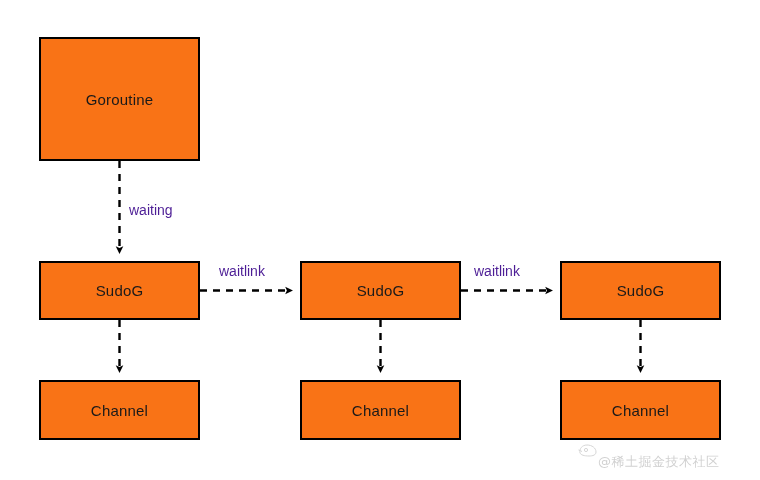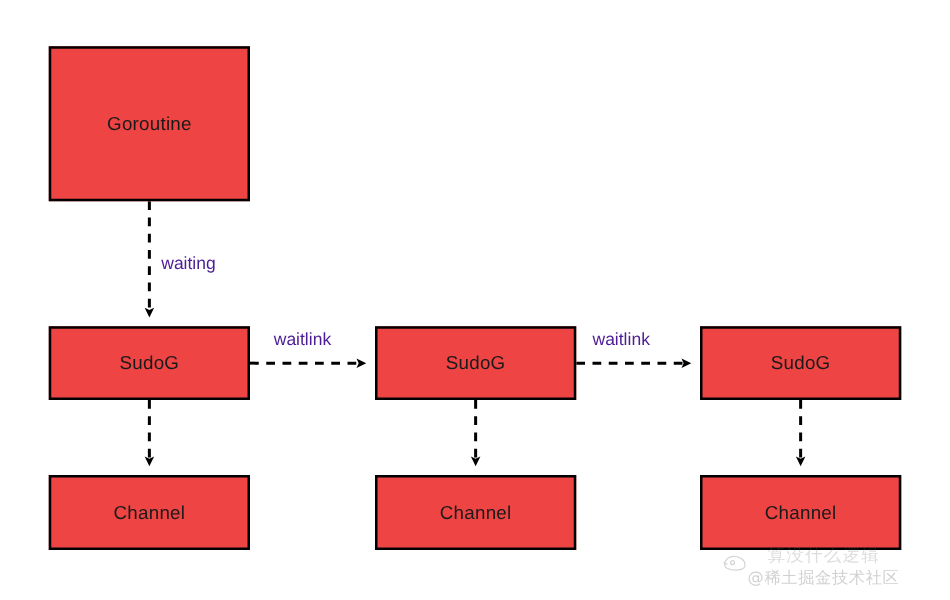--- a/index.html
+++ b/index.html
@@ -18,21 +18,21 @@
     position: absolute;
     left: 0;
     top: 0;
     width: 760px;
     height: 480px;
   }
   .node-box {
     position: absolute;
     box-sizing: border-box;
     border: 2.5px solid #000000;
-    background: #ef4444;
+    background: #f97316;
     display: flex;
     align-items: center;
     justify-content: center;
   }
   .node-label {
     font-size: 15px;
     color: #1a1a1a;
     letter-spacing: 0.2px;
     line-height: 1;
     user-select: none;
@@ -151,15 +151,14 @@
 <div class="edge-label" id="label-waiting">waiting</div>
 <div class="edge-label" id="label-waitlink-1">waitlink</div>
 <div class="edge-label" id="label-waitlink-2">waitlink</div>
 
 <div id="watermark">
   <svg class="wm-mascot" width="22" height="16" viewBox="0 0 22 16" xmlns="http://www.w3.org/2000/svg">
     <path d="M2,11 C1,7 4,3 9,3 C14,3 18,6 18,10 C18,13 15,14 11,14 C6,14 3,13 2,11 Z" fill="none" stroke="#777777" stroke-width="1"></path>
     <path d="M0.5,8 L4,9.5" fill="none" stroke="#777777" stroke-width="1"></path>
     <circle cx="8" cy="8" r="1.6" fill="none" stroke="#777777" stroke-width="1"></circle>
   </svg>
-  <div class="wm-row wm-top">算没什么逻辑</div>
   <div class="wm-row wm-bottom">@稀土掘金技术社区</div>
 </div>
 
 </body></html>

